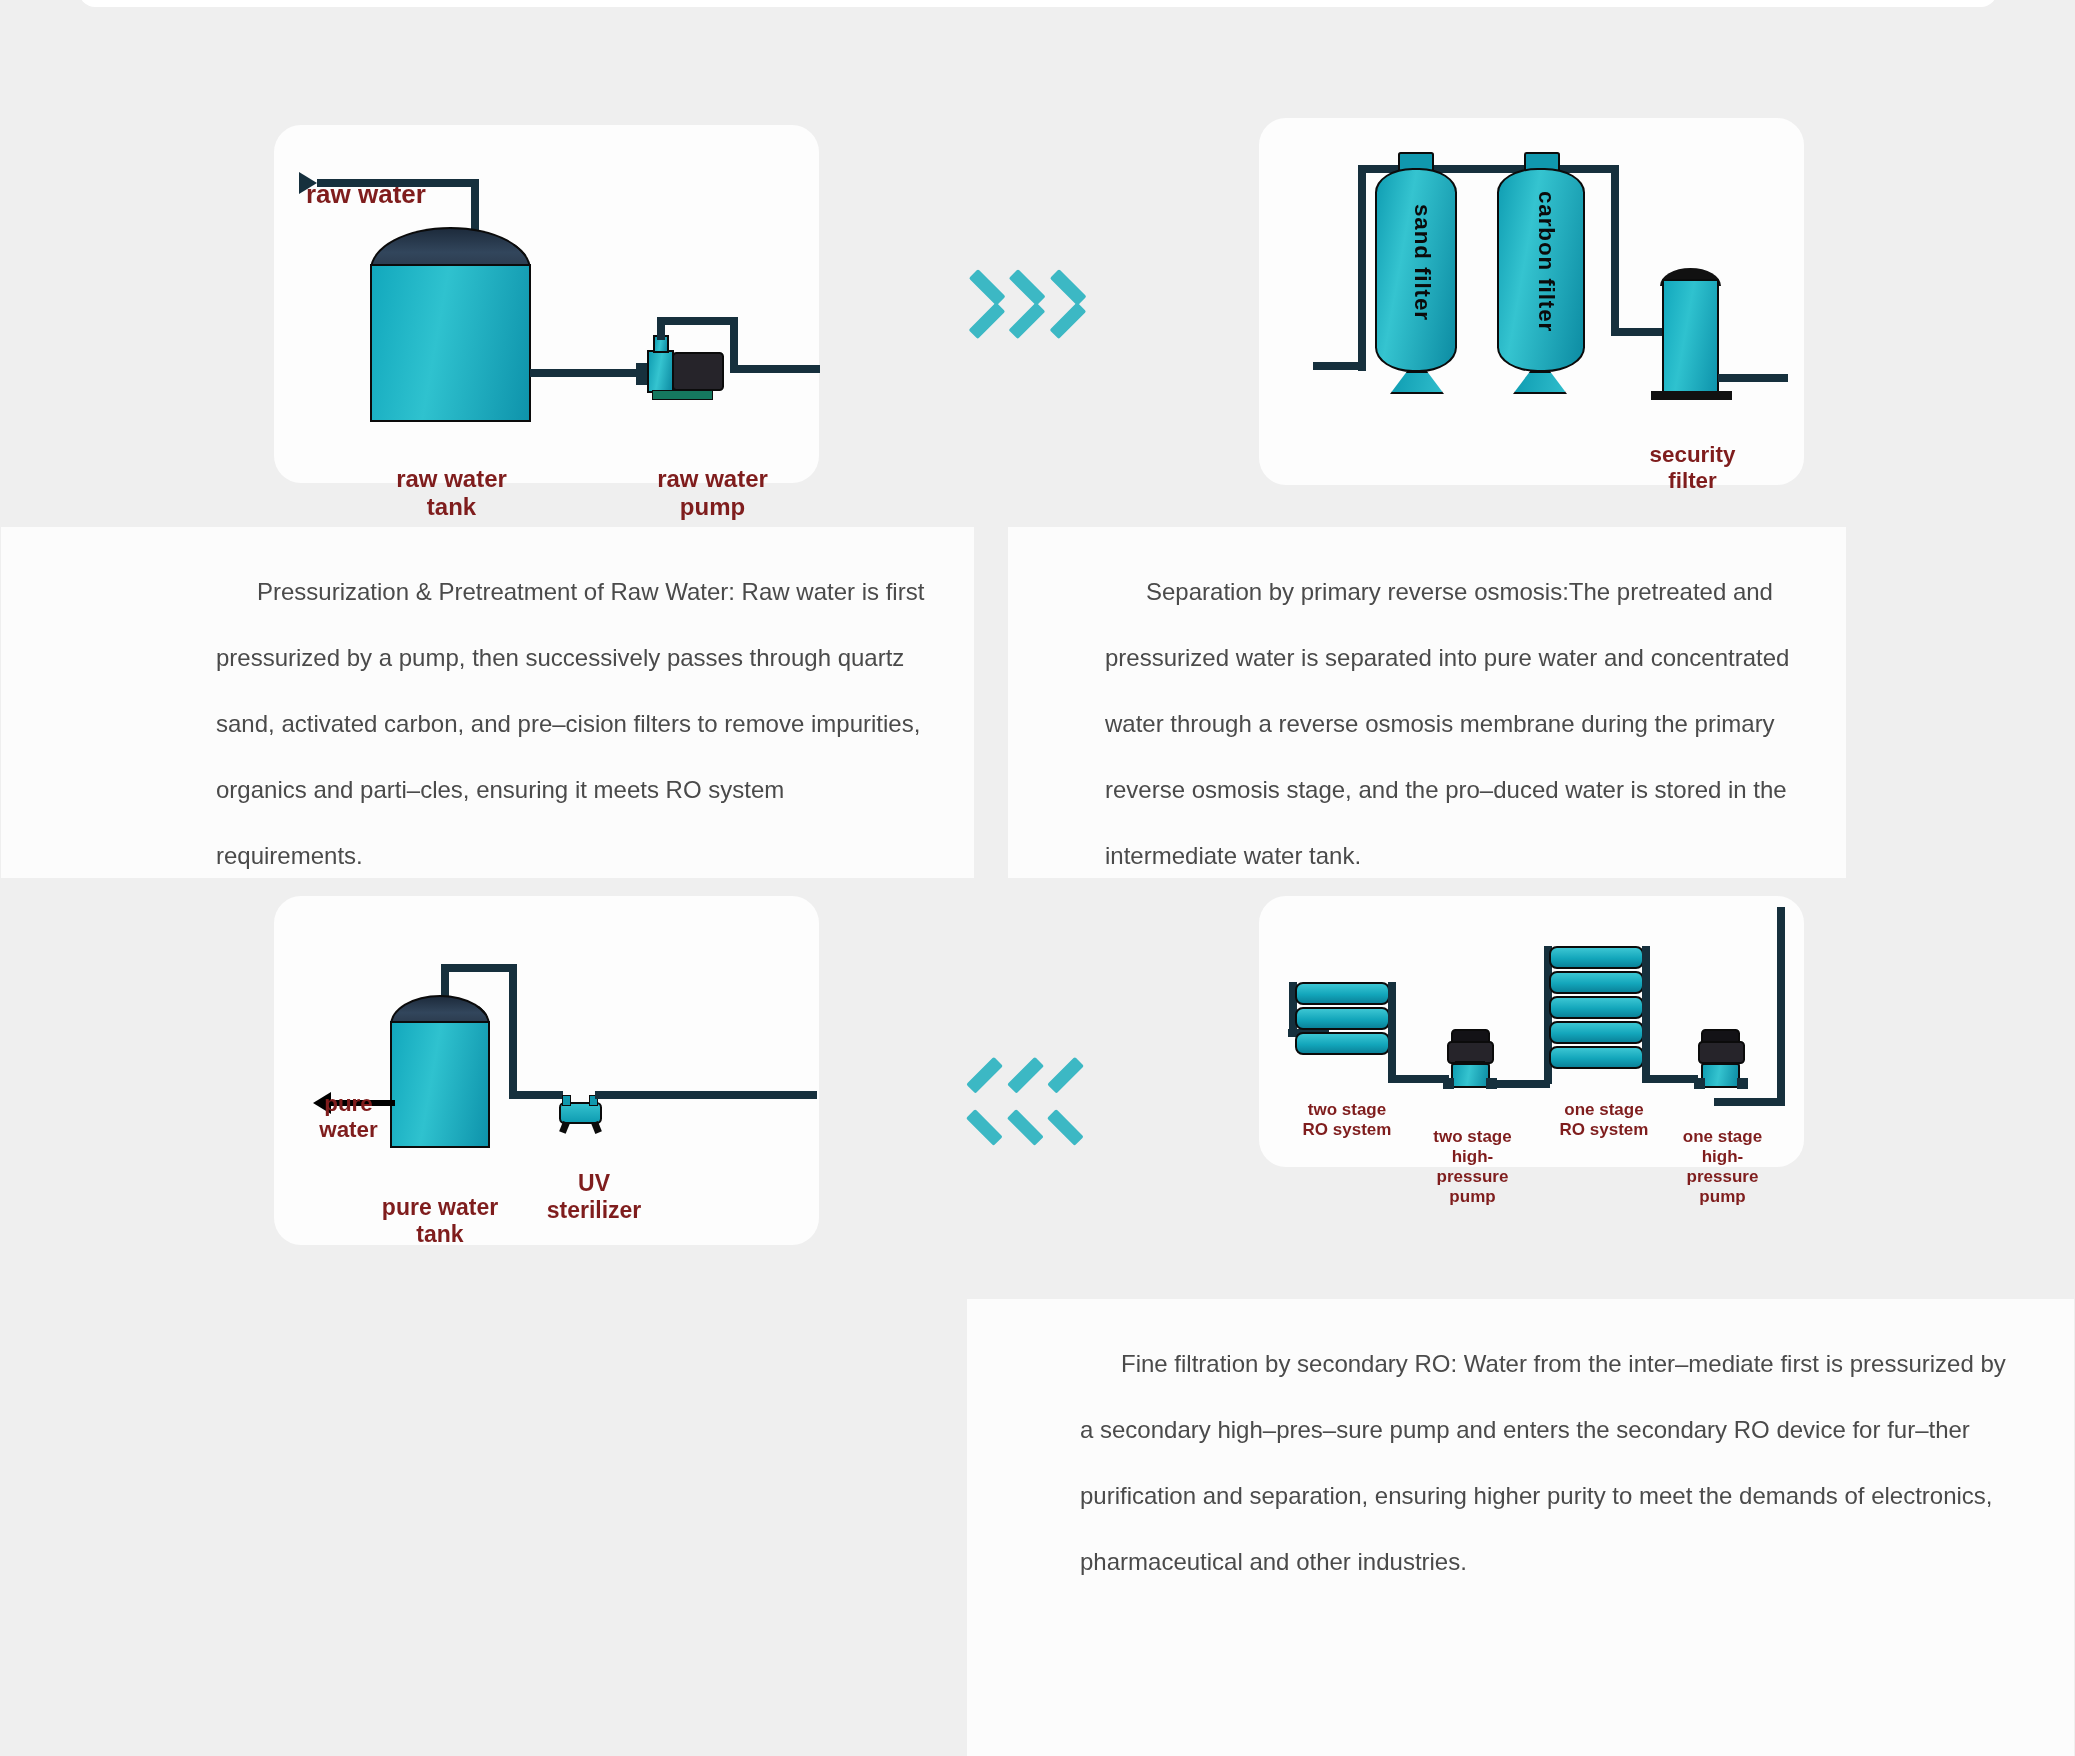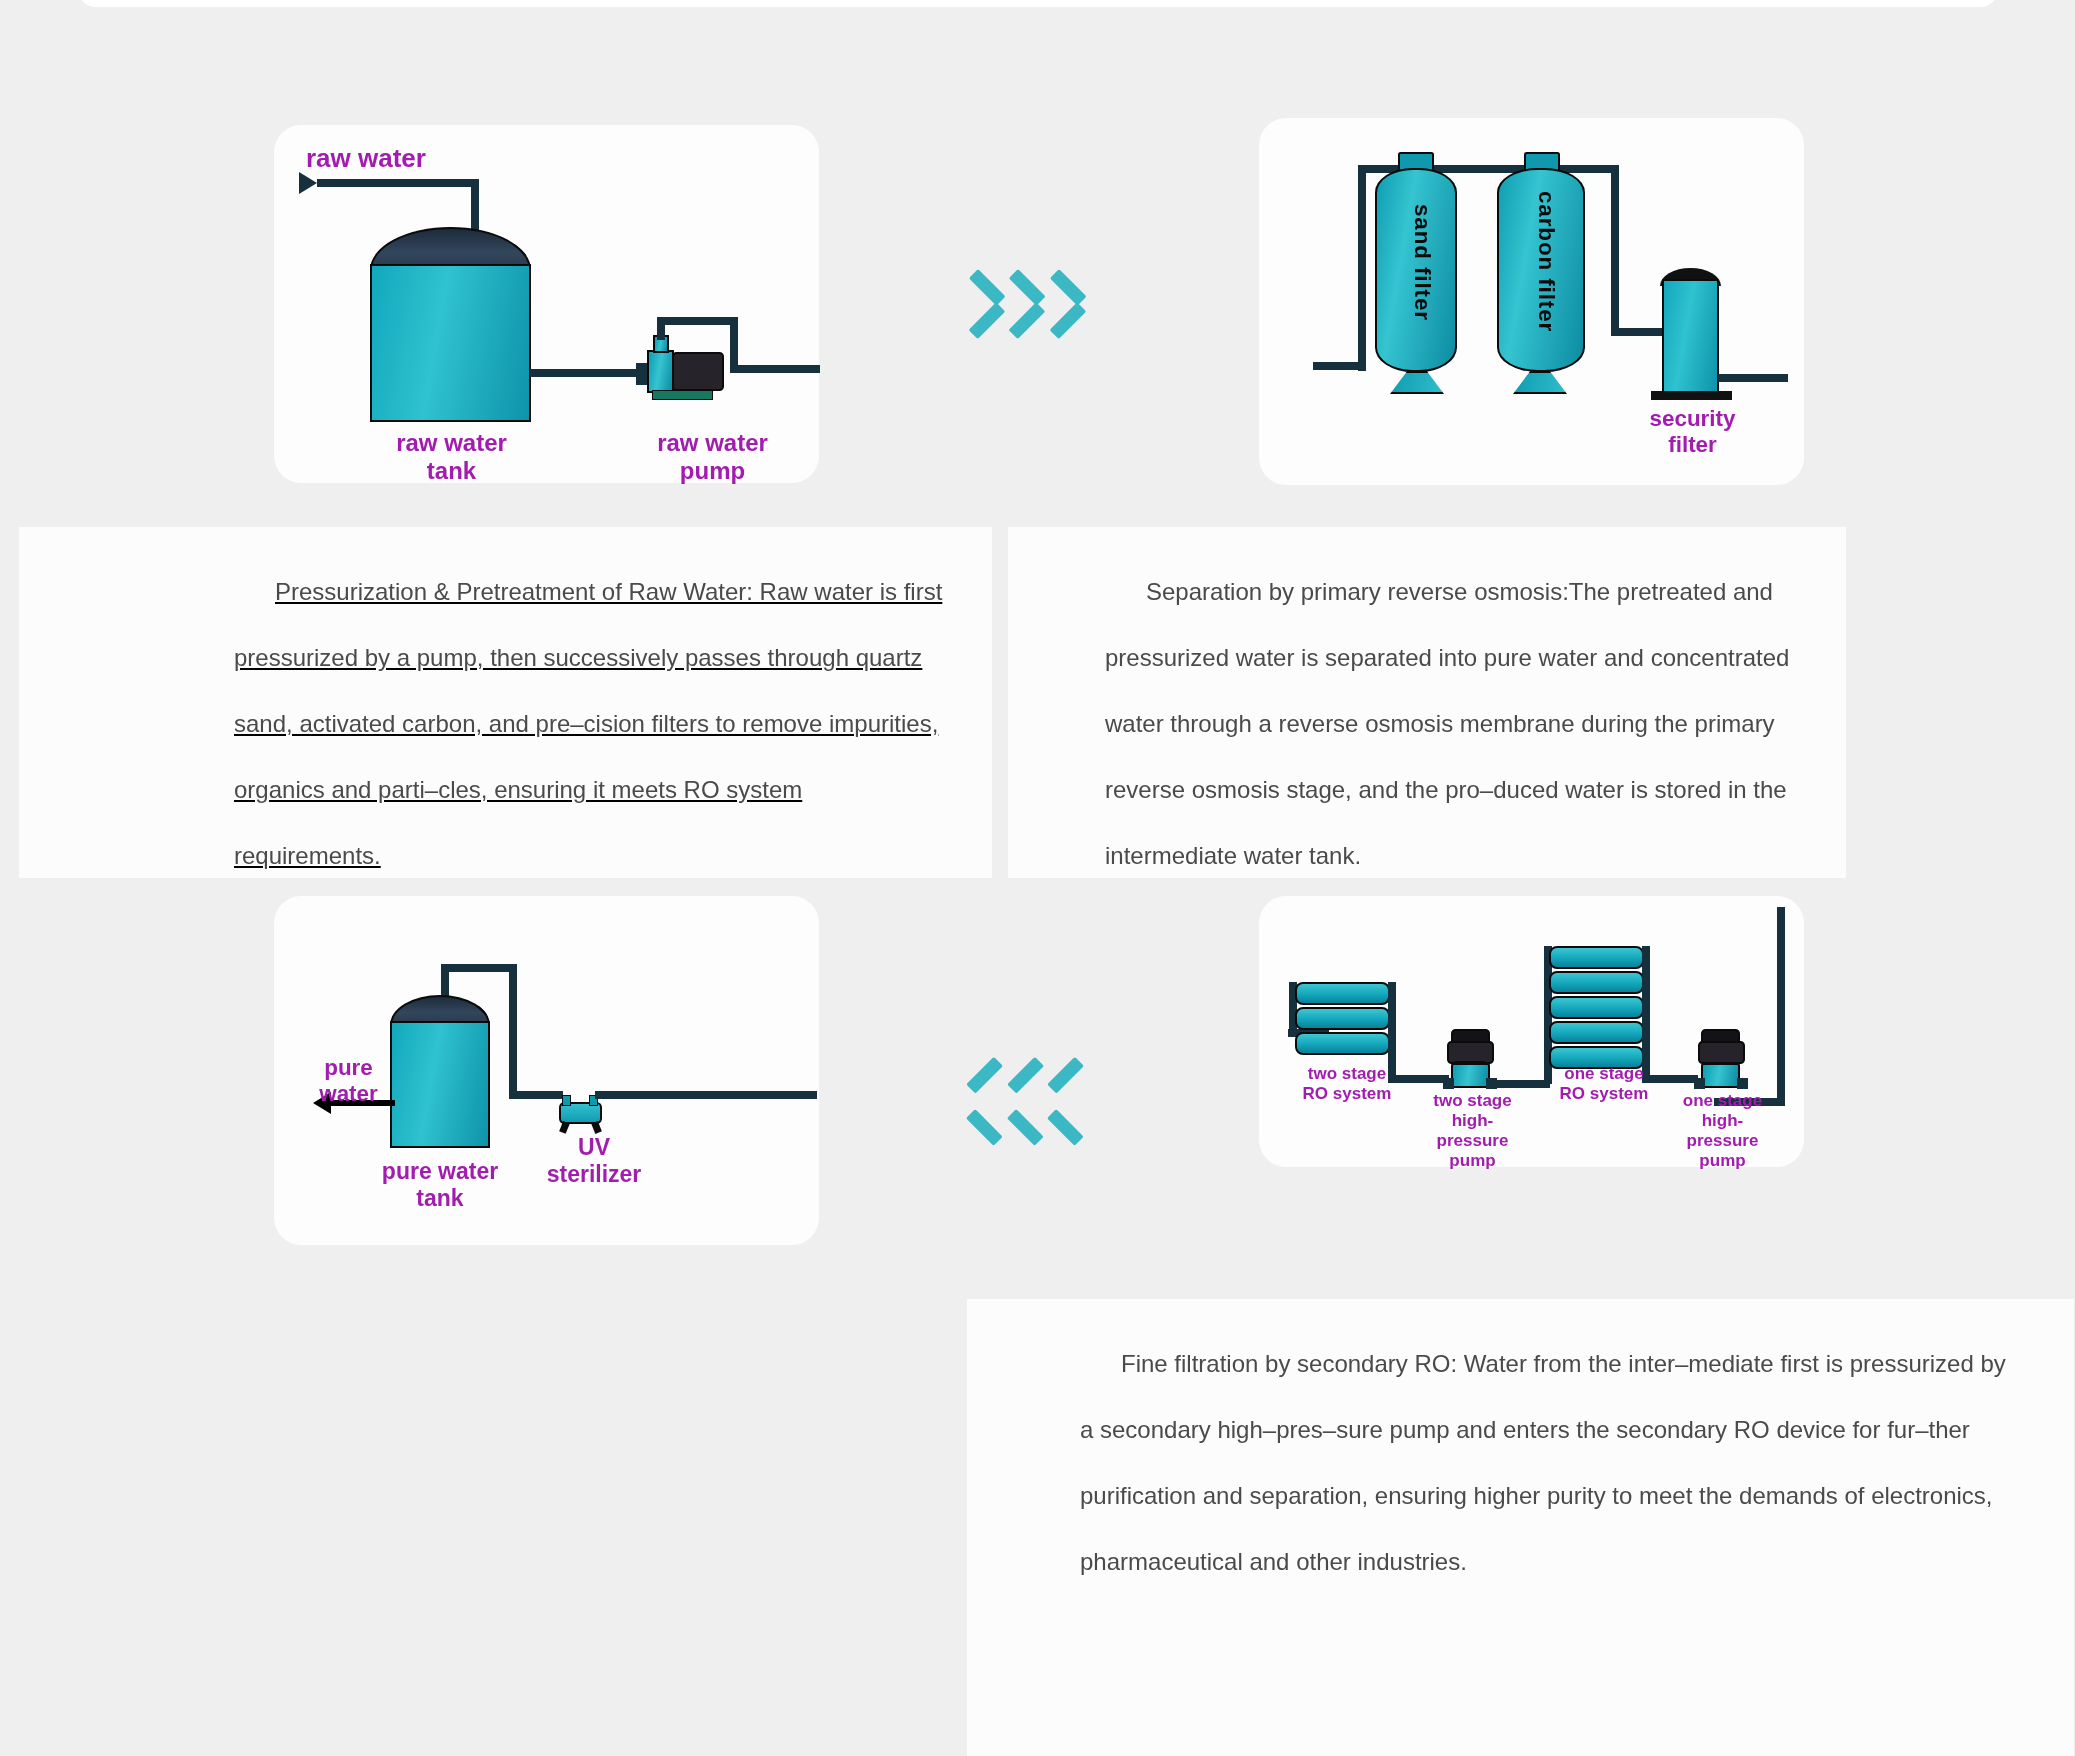--- a/index.html
+++ b/index.html
@@ -28,21 +28,21 @@
   .card-tl { left: 274px;  top: 125px;  width: 545px;  height: 358px; }
   .card-tr { left: 1259px; top: 118px;  width: 545px;  height: 367px; }
   .card-bl { left: 274px;  top: 896px; width: 545px;  height: 349px; }
   .card-br { left: 1259px; top: 896px; width: 545px;  height: 271px; }
 
   
   .textpanel {
     position: absolute;
     background: #fcfcfc;
   }
-  .tp-top-left  { left: 19px;   top: 527px;  width: 973px; height: 351px; text-decoration: underline; }
+  .tp-top-left  { left: 1px;   top: 527px;  width: 973px; height: 351px; }
   .tp-top-right { left: 1008px;top: 527px;  width: 838px;  height: 351px; }
   .tp-bot-left  { left: 260px; top: 1299px; width: 708px;  height: 399px; }
   .tp-bot-right { left: 967px;top: 1299px; width: 1107px; height: 457px; }
 
   .para {
     color: #4a4a4a;
     font-size: 24px;
     line-height: 66px;
     text-indent: 41px;
     white-space: pre-line;
@@ -64,22 +64,22 @@
     width: 39px; height: 13.4px; background: var(--teal);
     border-radius: 1.8px;
   }
   .chev-right .chev::before { top: 19.7px; transform: rotate(45deg); transform-origin: left top; }
   .chev-right .chev::after  { top: 77px; transform: rotate(-45deg); transform-origin: left bottom; }
   .chev-left  .chev::before { top: 19.7px; left: 27px; transform: rotate(135deg); transform-origin: left top; }
   .chev-left  .chev::after  { top: 77px; left: 27px; transform: rotate(-135deg); transform-origin: left bottom; }
 
   
   .lbl {
-    position: absolute; color: #a21caf; font-weight: bold;
-    text-align: center; line-height: 1.18; white-space: pre-line;
+    position: absolute; color: #7f1d1d; font-weight: bold;
+    text-align: center; line-height: 1.18; white-space: pre-line; margin-top: 36px;
   }
   .pipe { position: absolute; background: #16303d; }
   .tankbody {
     position: absolute;
     background: linear-gradient(100deg,#12a8bd 0%,#2fc2cf 42%,#0e93ab 100%);
     border: 2.7px solid #0b0b0b;
   }
   .tankdome {
     position: absolute;
     background: linear-gradient(180deg,#1d2b3c 0%,#32465c 60%,#2b3b4e 100%);

